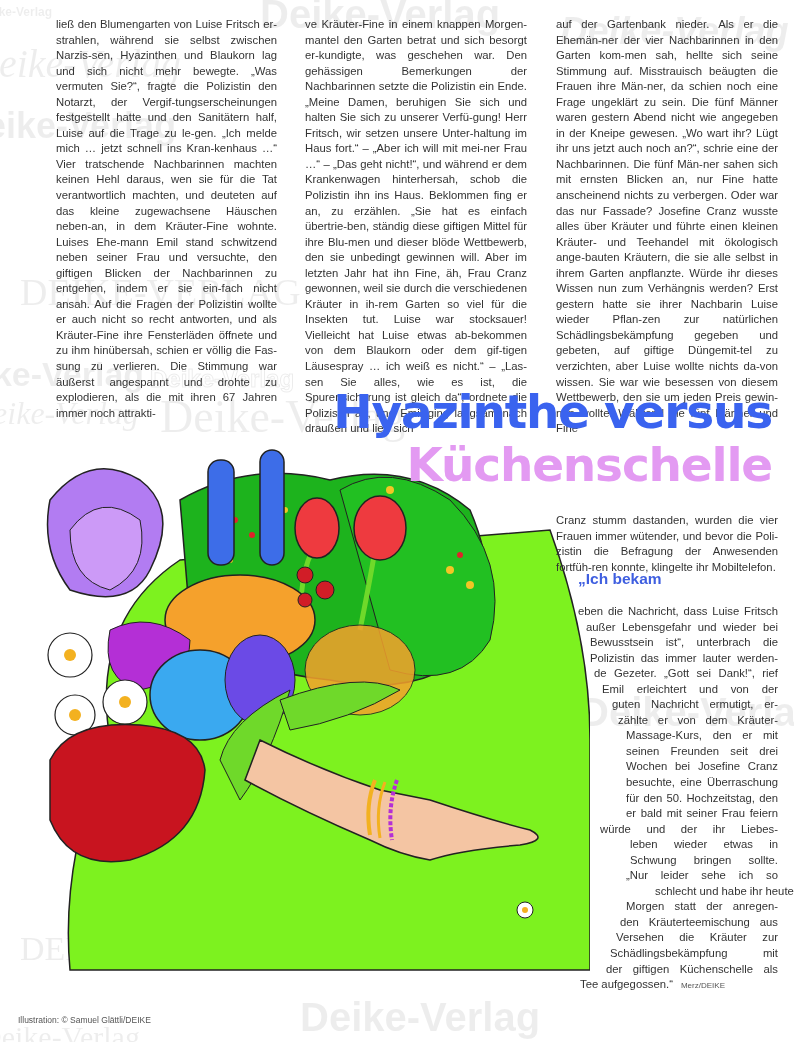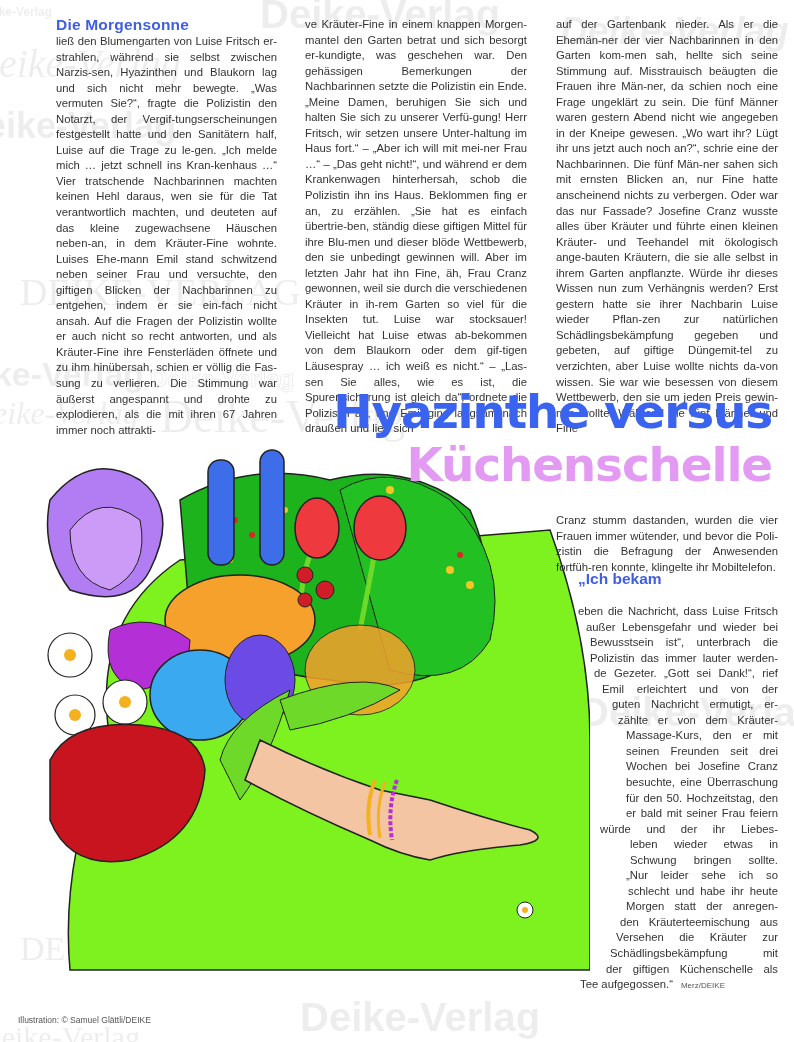--- a/index.html
+++ b/index.html
@@ -45,21 +45,20 @@
 <div class="wm" style="left:-60px;top:355px;font-size:34px;">Deike-Verlag</div>
 <div class="wm serif ital" style="left:-30px;top:395px;font-size:32px;">Deike-Verlag</div>
 <div class="wm serif" style="left:160px;top:390px;font-size:46px;">Deike-Verlag</div>
 <div class="wm outline" style="left:150px;top:365px;font-size:24px;">Deike-Verlag</div>
 <div class="wm" style="left:580px;top:690px;font-size:40px;">Deike-Verlag</div>
 <div class="wm serif" style="left:20px;top:930px;font-size:34px;">DEIKE-VERLAG</div>
 <div class="wm" style="left:300px;top:995px;font-size:40px;">Deike-Verlag</div>
 <div class="wm serif" style="left:-20px;top:1020px;font-size:30px;">Deike-Verlag</div>
 
 <div class="col col1">
-  <span class="lead">Die Morgensonne</span>
   <span>ließ den Blumengarten von Luise Fritsch er-strahlen, während sie selbst zwischen Narzis-sen, Hyazinthen und Blaukorn lag und sich nicht mehr bewegte. „Was vermuten Sie?“, fragte die Polizistin den Notarzt, der Vergif-tungserscheinungen festgestellt hatte und den Sanitätern half, Luise auf die Trage zu le-gen. „Ich melde mich … jetzt schnell ins Kran-kenhaus …“ Vier tratschende Nachbarinnen machten keinen Hehl daraus, wen sie für die Tat verantwortlich machten, und deuteten auf das kleine zugewachsene Häuschen neben-an, in dem Kräuter-Fine wohnte. Luises Ehe-mann Emil stand schwitzend neben seiner Frau und versuchte, den giftigen Blicken der Nachbarinnen zu entgehen, indem er sie ein-fach nicht ansah. Auf die Fragen der Polizistin wollte er auch nicht so recht antworten, und als Kräuter-Fine ihre Fensterläden öffnete und zu ihm hinübersah, schien er völlig die Fas-sung zu verlieren. Die Stimmung war äußerst angespannt und drohte zu explodieren, als die mit ihren 67 Jahren immer noch attrakti-</span>
 </div>
 <div class="col col2">
   <span>ve Kräuter-Fine in einem knappen Morgen-mantel den Garten betrat und sich besorgt er-kundigte, was geschehen war. Den gehässigen Bemerkungen der Nachbarinnen setzte die Polizistin ein Ende. „Meine Damen, beruhigen Sie sich und halten Sie sich zu unserer Verfü-gung! Herr Fritsch, wir setzen unsere Unter-haltung im Haus fort.“ – „Aber ich will mit mei-ner Frau …“ – „Das geht nicht!“, und während er dem Krankenwagen hinterhersah, schob die Polizistin ihn ins Haus. Beklommen fing er an, zu erzählen. „Sie hat es einfach übertrie-ben, ständig diese giftigen Mittel für ihre Blu-men und dieser blöde Wettbewerb, den sie unbedingt gewinnen will. Aber im letzten Jahr hat ihn Fine, äh, Frau Cranz gewonnen, weil sie durch die verschiedenen Kräuter in ih-rem Garten so viel für die Insekten tut. Luise war stocksauer! Vielleicht hat Luise etwas ab-bekommen von dem Blaukorn oder dem gif-tigen Läusespray … ich weiß es nicht.“ – „Las-sen Sie alles, wie es ist, die Spurensicherung ist gleich da“, ordnete die Polizistin an, und Emil ging langsam nach draußen und ließ sich</span>
 </div>
 <div class="col col3">
   <span>auf der Gartenbank nieder. Als er die Ehemän-ner der vier Nachbarinnen in den Garten kom-men sah, hellte sich seine Stimmung auf. Misstrauisch beäugten die Frauen ihre Män-ner, da schien noch eine Frage ungeklärt zu sein. Die fünf Männer waren gestern Abend nicht wie angegeben in der Kneipe gewesen. „Wo wart ihr? Lügt ihr uns jetzt auch noch an?“, schrie eine der Nachbarinnen. Die fünf Män-ner sahen sich mit ernsten Blicken an, nur Fine hatte anscheinend nichts zu verbergen. Oder war das nur Fassade? Josefine Cranz wusste alles über Kräuter und führte einen kleinen Kräuter- und Teehandel mit ökologisch ange-bauten Kräutern, die sie alle selbst in ihrem Garten anpflanzte. Würde ihr dieses Wissen nun zum Verhängnis werden? Erst gestern hatte sie ihrer Nachbarin Luise wieder Pflan-zen zur natürlichen Schädlingsbekämpfung gegeben und gebeten, auf giftige Düngemit-tel zu verzichten, aber Luise wollte nichts da-von wissen. Sie war wie besessen von diesem Wettbewerb, den sie um jeden Preis gewin-nen wollte. Während die fünf Männer und Fine</span>
 </div>
 
 <div class="illus">
@@ -155,21 +154,21 @@
   <span class="line" style="margin-left:66px">Massage-Kurs, den er mit</span>
   <span class="line" style="margin-left:66px">seinen Freunden seit drei</span>
   <span class="line" style="margin-left:66px">Wochen bei Josefine Cranz</span>
   <span class="line" style="margin-left:66px">besuchte, eine Überraschung</span>
   <span class="line" style="margin-left:66px">für den 50. Hochzeitstag, den</span>
   <span class="line" style="margin-left:66px">er bald mit seiner Frau feiern</span>
   <span class="line" style="margin-left:40px">würde und der ihr Liebes-</span>
   <span class="line" style="margin-left:70px">leben wieder etwas in</span>
   <span class="line" style="margin-left:70px">Schwung bringen sollte.</span>
   <span class="line" style="margin-left:66px">„Nur leider sehe ich so</span>
-  <span class="line" style="margin-left:68px">schlecht und habe ihr heute</span>
+  <span class="line" style="margin-left:95px">schlecht und habe ihr heute</span>
   <span class="line" style="margin-left:66px">Morgen statt der anregen-</span>
   <span class="line" style="margin-left:60px">den Kräuterteemischung aus</span>
   <span class="line" style="margin-left:56px">Versehen die Kräuter zur</span>
   <span class="line" style="margin-left:50px">Schädlingsbekämpfung mit</span>
   <span class="line" style="margin-left:46px">der giftigen Küchenschelle als</span>
   <span class="line last" style="margin-left:20px"><span>Tee aufgegossen.“</span><span class="credit">Merz/DEIKE</span></span>
 </div>
 
 <div class="footer">Illustration: © Samuel Glättli/DEIKE</div>
 

